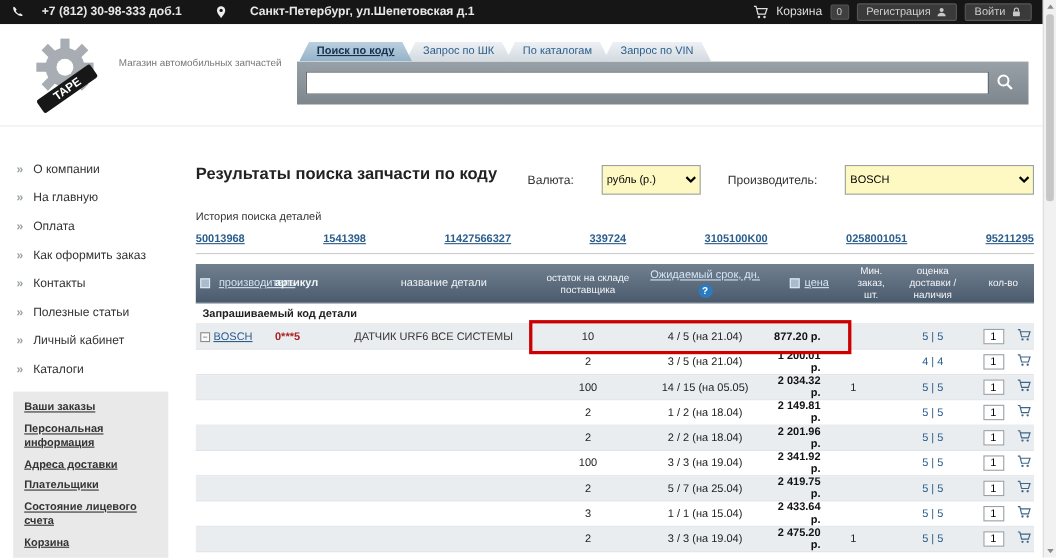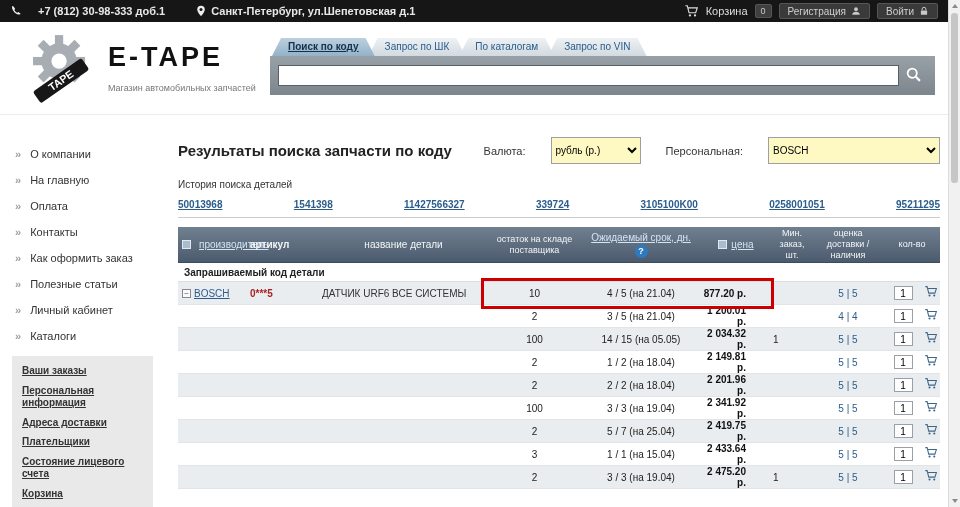--- a/index.html
+++ b/index.html
@@ -5,21 +5,21 @@
   * { margin:0; padding:0; box-sizing:border-box; }
   html,body { width:960px; height:507px; }
   body { font-family:"Liberation Sans", sans-serif; background:#fff; position:relative; overflow:hidden; font-size:11px; color:#333; }
   .page { width:948px; height:507px; position:relative;border-radius:23px; }
 
   
   .topbar { height:22px; background:#161616; display:flex; align-items:center; padding:0 10px; color:#e8e8e8; }
   .ticon { display:inline-flex; width:12px; height:12px; }
   .ticon svg { width:12px; height:12px; }
   .tb-phone { font-size:11px; font-weight:bold; margin:0 4px 0 16px; }
-  .tb-addr { font-size:11px; font-weight:bold; margin-left:4px; }
+  .tb-addr { font-size:11px; font-weight:bold; margin-left:20px; }
   .tb-pin { margin-left:26px; }
   .tb-right { margin-left:auto; display:flex; align-items:center; gap:7px; }
   .tb-cart-label { color:#ddd; text-decoration:none; font-size:11px; cursor:pointer; }
   .tb-badge { background:#3f3f3f; border:1px solid #555; color:#c9c9c9; font-size:9px; padding:0 5px; border-radius:2px; line-height:12px; }
   .tb-btn { background:#3a3a3a; border:1px solid #565656; color:#cfcfcf; font-size:10px; height:16px; padding:0 8px; display:flex; align-items:center; gap:5px; border-radius:2px; cursor:pointer; font-family:inherit; }
 
   
   .header { height:93px; background:#fff; position:relative; border-bottom:1px solid #ececec; }
   .logo { position:absolute; left:26px; top:6px; display:flex; align-items:flex-start; gap:10px; }
   .logo-gear { width:72px; height:78px; }
@@ -44,21 +44,21 @@
   .account-box { margin:7px 12px 0 12px; background:#e9e9e9; padding:9px 8px 12px 10px; display:flex; flex-direction:column; gap:7px; }
   .acc-link { font-size:10px; font-weight:bold; color:#333; text-decoration:underline; cursor:pointer; line-height:1.25; }
 
   .main { margin-left:13px; width:762px; padding-top:22px; }
 
   
   .breadcrumb { font-size:10px; display:flex; align-items:center; gap:6px; }
   .bc-home { color:#2a5d8c; text-decoration:underline; cursor:pointer; }
   .bc-sep::before { content:"\2192"; color:#888; font-size:9px; }
   .bc-cur { color:#666; }
-  .title-row { display:flex; align-items:center; }
+  .title-row { margin-top:13px; display:flex; }
   .page-title { font-size:15px; font-weight:bold; color:#222; }
   .controls { margin-left:auto; display:flex; align-items:center; gap:25px; font-size:11px; }
   .ctl-label { color:#333; }
   .ctl-select { font-size:10px; height:27px; font-family:inherit; border:1px solid #9aa0a6; background:#fef9c3; }
   .sel-currency { width:90px; }
   .sel-manu { width:172px; }
 
   
   .history-label { margin-top:15px; font-size:10px; color:#333; }
   .history-links { margin-top:9px; display:flex; justify-content:space-between;align-items:center; }
@@ -172,21 +172,20 @@
           <rect x="24" y="6" width="7" height="9" transform="rotate(315 27.5 28)"></rect>
           <circle cx="27.5" cy="28" r="15"></circle>
         </g>
         <circle cx="27.5" cy="28" r="6.5" fill="#fff"></circle>
         <g transform="rotate(-35 30 44)">
           <rect x="4" y="38" width="50" height="12" rx="2" fill="#171717"></rect>
           <text x="29" y="47" text-anchor="middle" fill="#fff" font-size="9" font-weight="bold" font-family="Liberation Sans, sans-serif">TAPE</text>
         </g>
       </svg>
       <div class="logo-txt">
-        <div class="brand">E-TAPE</div>
         <div class="tagline">Магазин автомобильных запчастей</div>
       </div>
     </div>
 
     <div class="tabs">
       <div class="tab active">Поиск по коду</div>
       <div class="tab">Запрос по ШК</div>
       <div class="tab">По каталогам</div>
       <div class="tab">Запрос по VIN</div>
     </div>
@@ -214,25 +213,25 @@
       <div class="nav-item">
           <span class="nav-arr"></span>
           <span>На главную</span>
         </div>
       <div class="nav-item">
           <span class="nav-arr"></span>
           <span>Оплата</span>
         </div>
       <div class="nav-item">
           <span class="nav-arr"></span>
+          <span>Как оформить заказ</span>
+        </div>
+      <div class="nav-item">
+          <span class="nav-arr"></span>
           <span>Контакты</span>
-        </div>
-      <div class="nav-item">
-          <span class="nav-arr"></span>
-          <span>Как оформить заказ</span>
         </div>
       <div class="nav-item">
           <span class="nav-arr"></span>
           <span>Полезные статьи</span>
         </div>
       <div class="nav-item">
           <span class="nav-arr"></span>
           <span>Личный кабинет</span>
         </div>
       <div class="nav-item">
@@ -254,21 +253,21 @@
     <div class="main">
 
 
       <div class="title-row">
         <div class="page-title">Результаты поиска запчасти по коду</div>
         <div class="controls">
           <span class="ctl-label">Валюта:</span>
           <select class="ctl-select sel-currency">
             <option>рубль (р.)</option>
           </select>
-          <span class="ctl-label">Персональная:</span>
+          <span class="ctl-label">Производитель:</span>
           <select class="ctl-select sel-manu">
             <option>BOSCH</option>
           </select>
         </div>
       </div>
 
       <div class="history-label">История поиска деталей</div>
       <div class="history-links">
         <a class="hist-link">50013968</a>
         <a class="hist-link">1541398</a>

